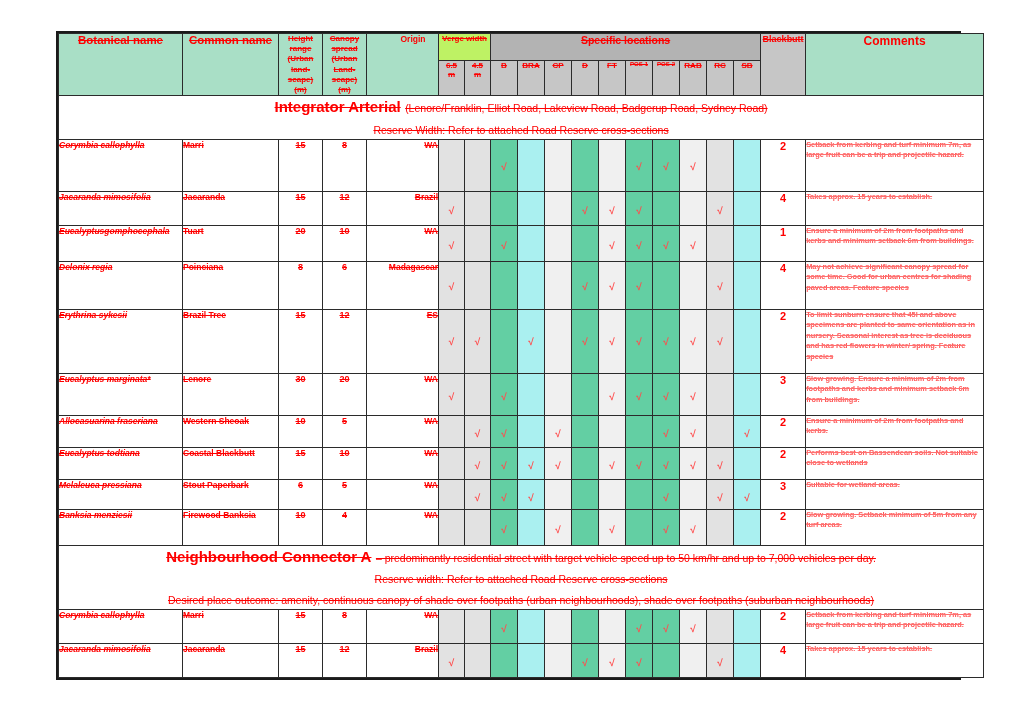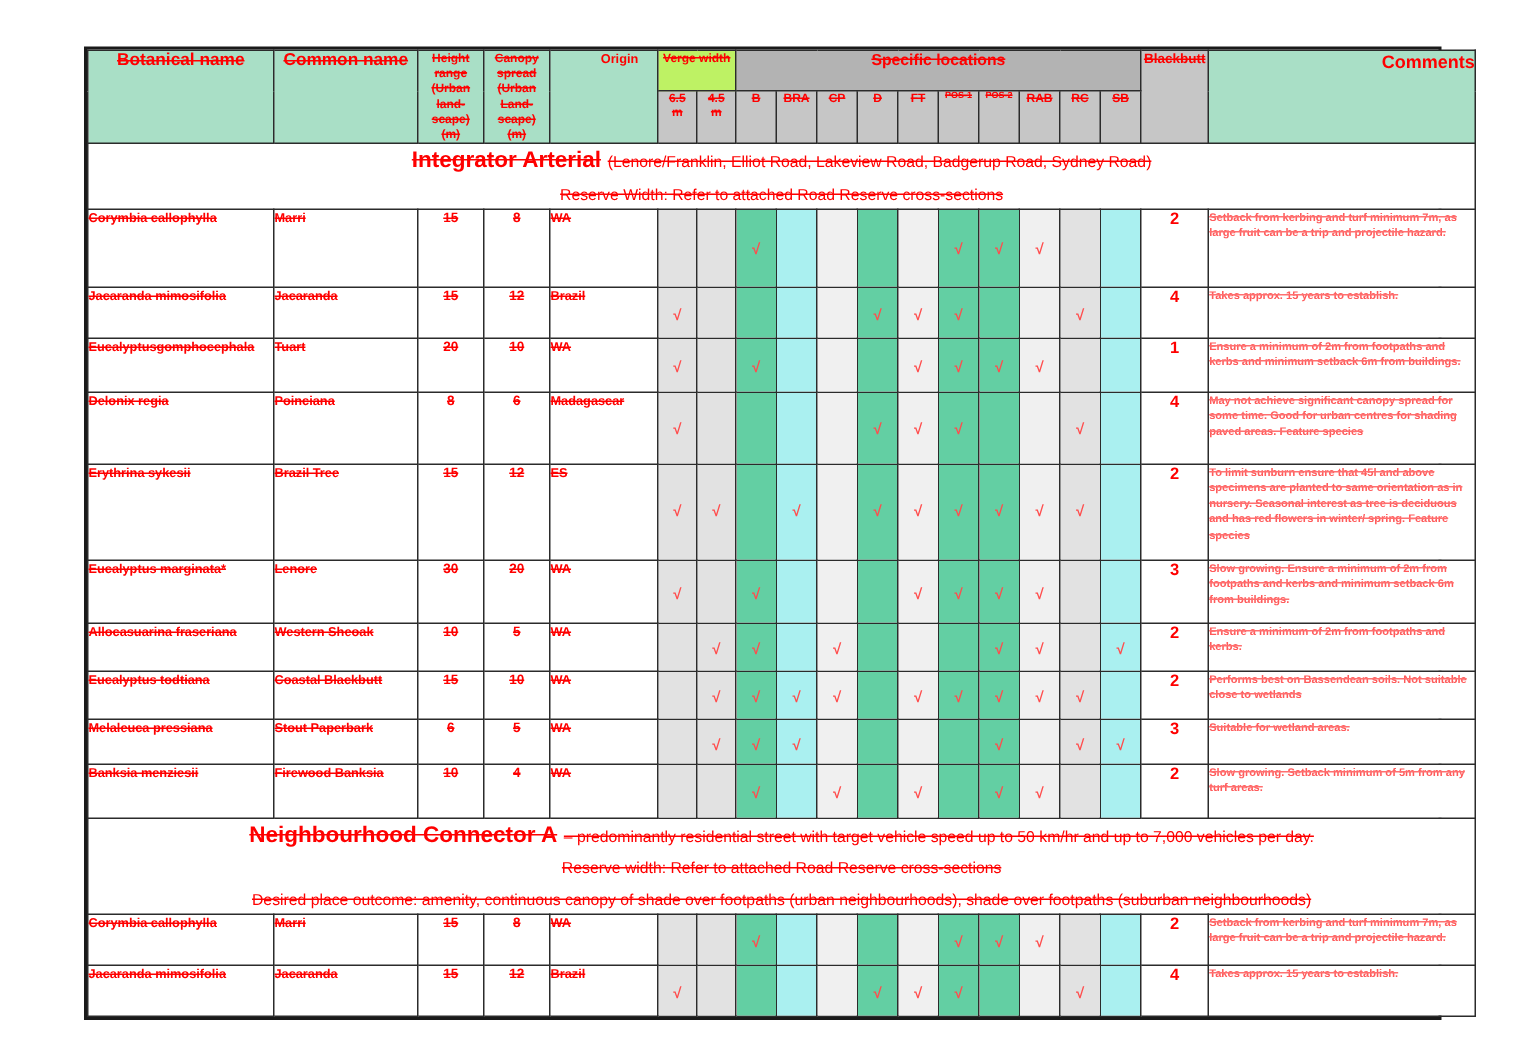--- a/index.html
+++ b/index.html
@@ -47,21 +47,21 @@
     font-weight:bold;
     text-align:center;
     vertical-align:middle;
     font-size:8px;
   }
   .hdr-gray.strike{ text-decoration:line-through; }
   .hdr-gray.med{ background:#b3b3b3; font-size:10.5px; }
   .hdr-gray.tiny{ font-size:6px; }
   .hdr-comments{
     background:#a9dfc6;color:#fe0000;font-weight:bold;
-    font-size:12px;text-align:right;vertical-align:middle;margin-top:15px;
+    font-size:12px;text-align:center;vertical-align:middle;margin-top:15px;
   }
 
   
   .section-banner{
     background:#ffffff;
     text-align:center;
     padding:4px 6px 5px 6px;
     color:#fe0000;
   }
   .sec-line{ line-height:1.32; }
@@ -70,34 +70,34 @@
     text-decoration:line-through; text-decoration-color:#fe0000;
   }
   .sec-sub{
     font-size:10.5px;
     text-decoration:line-through; text-decoration-color:#fe0000;
   }
 
   
   .c-bot{
     background:#ffffff;color:#fe0000;font-size:8.5px;font-weight:bold;
-    text-decoration:line-through;
+    font-style:italic;text-decoration:line-through;
     padding:3px 0 0 3px;
   }
   .c-com{
     background:#ffffff;color:#fe0000;font-size:8.5px;font-weight:bold;
     padding:3px 0 0 3px;text-decoration:line-through;
   }
   .c-num{
     background:#ffffff;color:#fe0000;font-size:9px;font-weight:bold;
     text-align:center;padding:3px 0 0 0;text-decoration:line-through;
   }
   .c-org{
     background:#ffffff;color:#fe0000;font-size:8.5px;font-weight:bold;
-    text-align:left;padding:7px 0 0 0;text-decoration:line-through;
+    text-align:right;padding:7px 0 0 0;text-decoration:line-through;
   }
   .c-irr{
     background:#ffffff;color:#fe0000;font-size:11px;font-weight:bold;
     text-align:center;vertical-align:middle;
   }
   .c-cmt{
     background:#ffffff;color:#ff5a5a;font-size:7.4px;font-weight:bold;
     padding:3px 4px 0 4px;line-height:1.42;
     text-decoration:line-through;text-decoration-color:#ff7070;
   }

